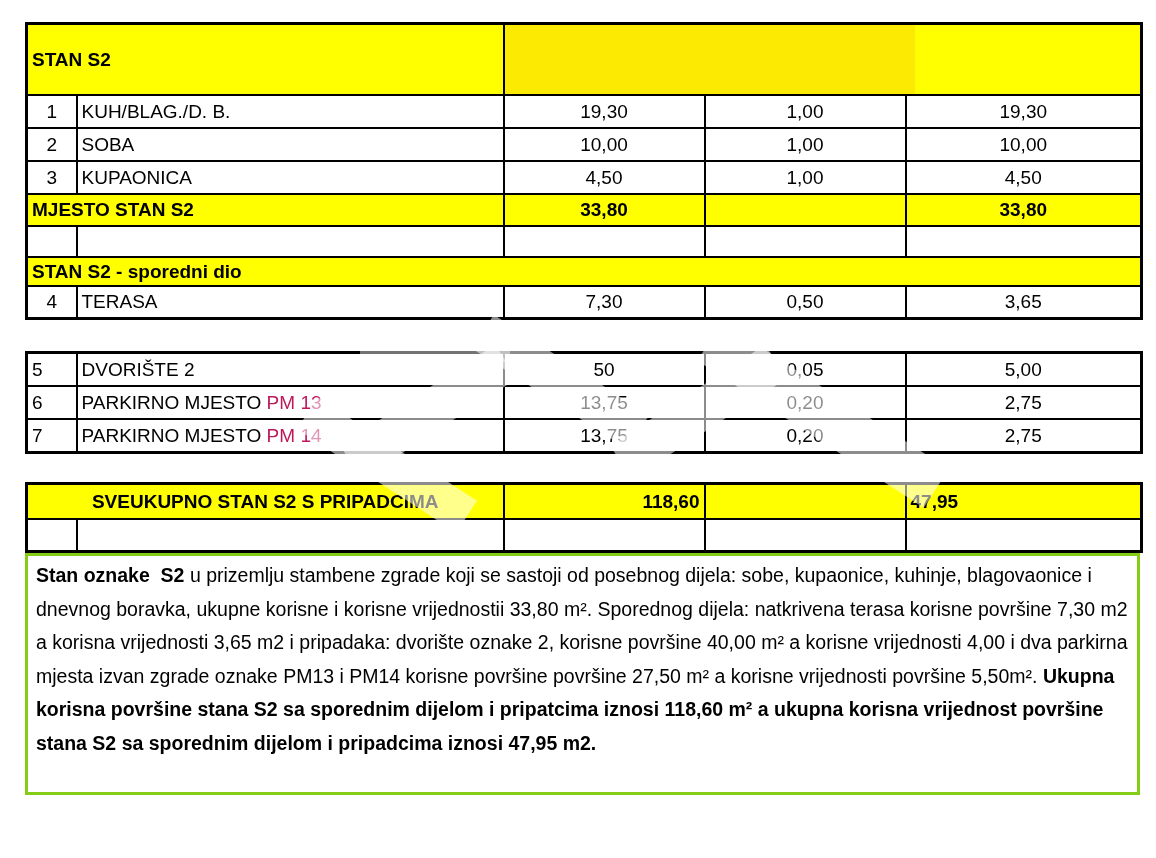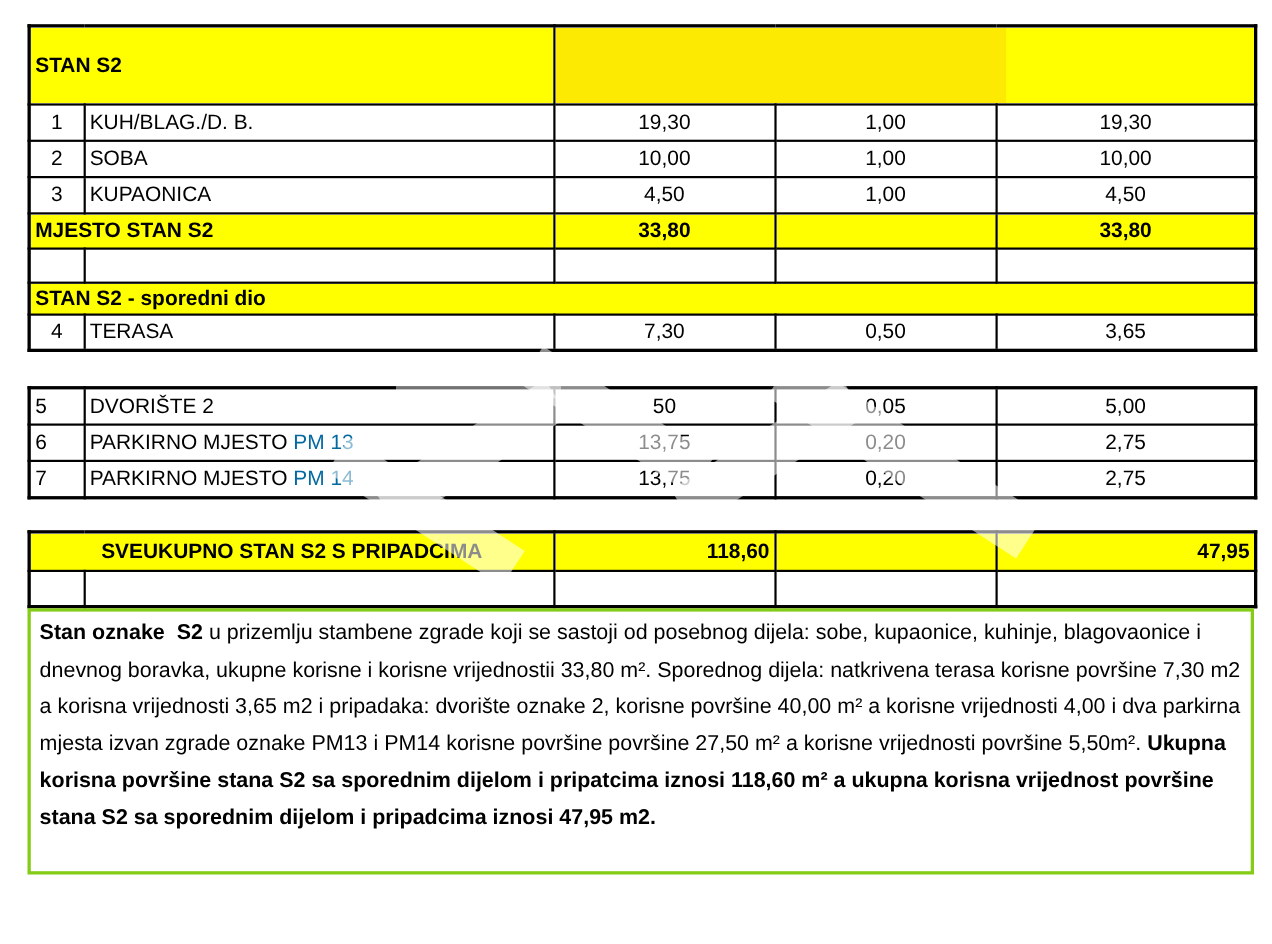--- a/index.html
+++ b/index.html
@@ -20,32 +20,32 @@
   .hdr-right{
     background:linear-gradient(90deg,#fdea02 0%,#fdea02 64.5%,#ffff00 64.5%,#ffff00 100%);
     border-left:2px solid #000;
   }
   .band{background:#ffff00;font-weight:bold;font-size:19px;padding-left:6px;}
   .num-c{text-align:center;}
   .num-l{text-align:left;padding-left:5px;}
   .name{text-align:left;padding-left:6px;font-size:20px;margin-left:40px;}
   .val{text-align:center;}
   .bold{font-weight:bold;}
-  .muted{color:#0369a1;}
+  .muted{color:#be185d;}
   .r-h73 td{height:69px;}
   .r-h35 td{height:31px;}
   .r-h34 td{height:30px;}
   .r-h33 td{height:29px;}
   .r-h31 td{height:27px;}
   .r-h37 td{height:33px;}
   .gap31{height:31px;}
   .gap30{height:28px;}
   .sum-label{font-weight:bold;font-size:21px;text-align:center;background:#ffff00;}
   .sum-area{font-weight:bold;font-size:21px;text-align:right;padding-right:4px;background:#ffff00;}
-  .sum-val{font-weight:bold;font-size:18px;text-align:right;background:#ffff00;}
+  .sum-val{font-weight:bold;font-size:18px;text-align:left;background:#ffff00;}
   .desc{
     box-sizing:border-box;width:1115px;height:242px;border:3px solid #84cc16;
     padding:3px 8px 0 8px;font-size:19.5px;line-height:33.5px;
     white-space:normal;overflow:hidden;
   }
   .desc span{white-space:pre-wrap;}
   
   .wm{position:absolute;pointer-events:none;background:rgba(255,255,255,0.55);z-index:5;}
   .wm1{left:336px;top:392px;width:185px;height:40px;transform:rotate(-33deg);}
   .wm2{left:468px;top:362px;width:185px;height:40px;transform:rotate(33deg);}

